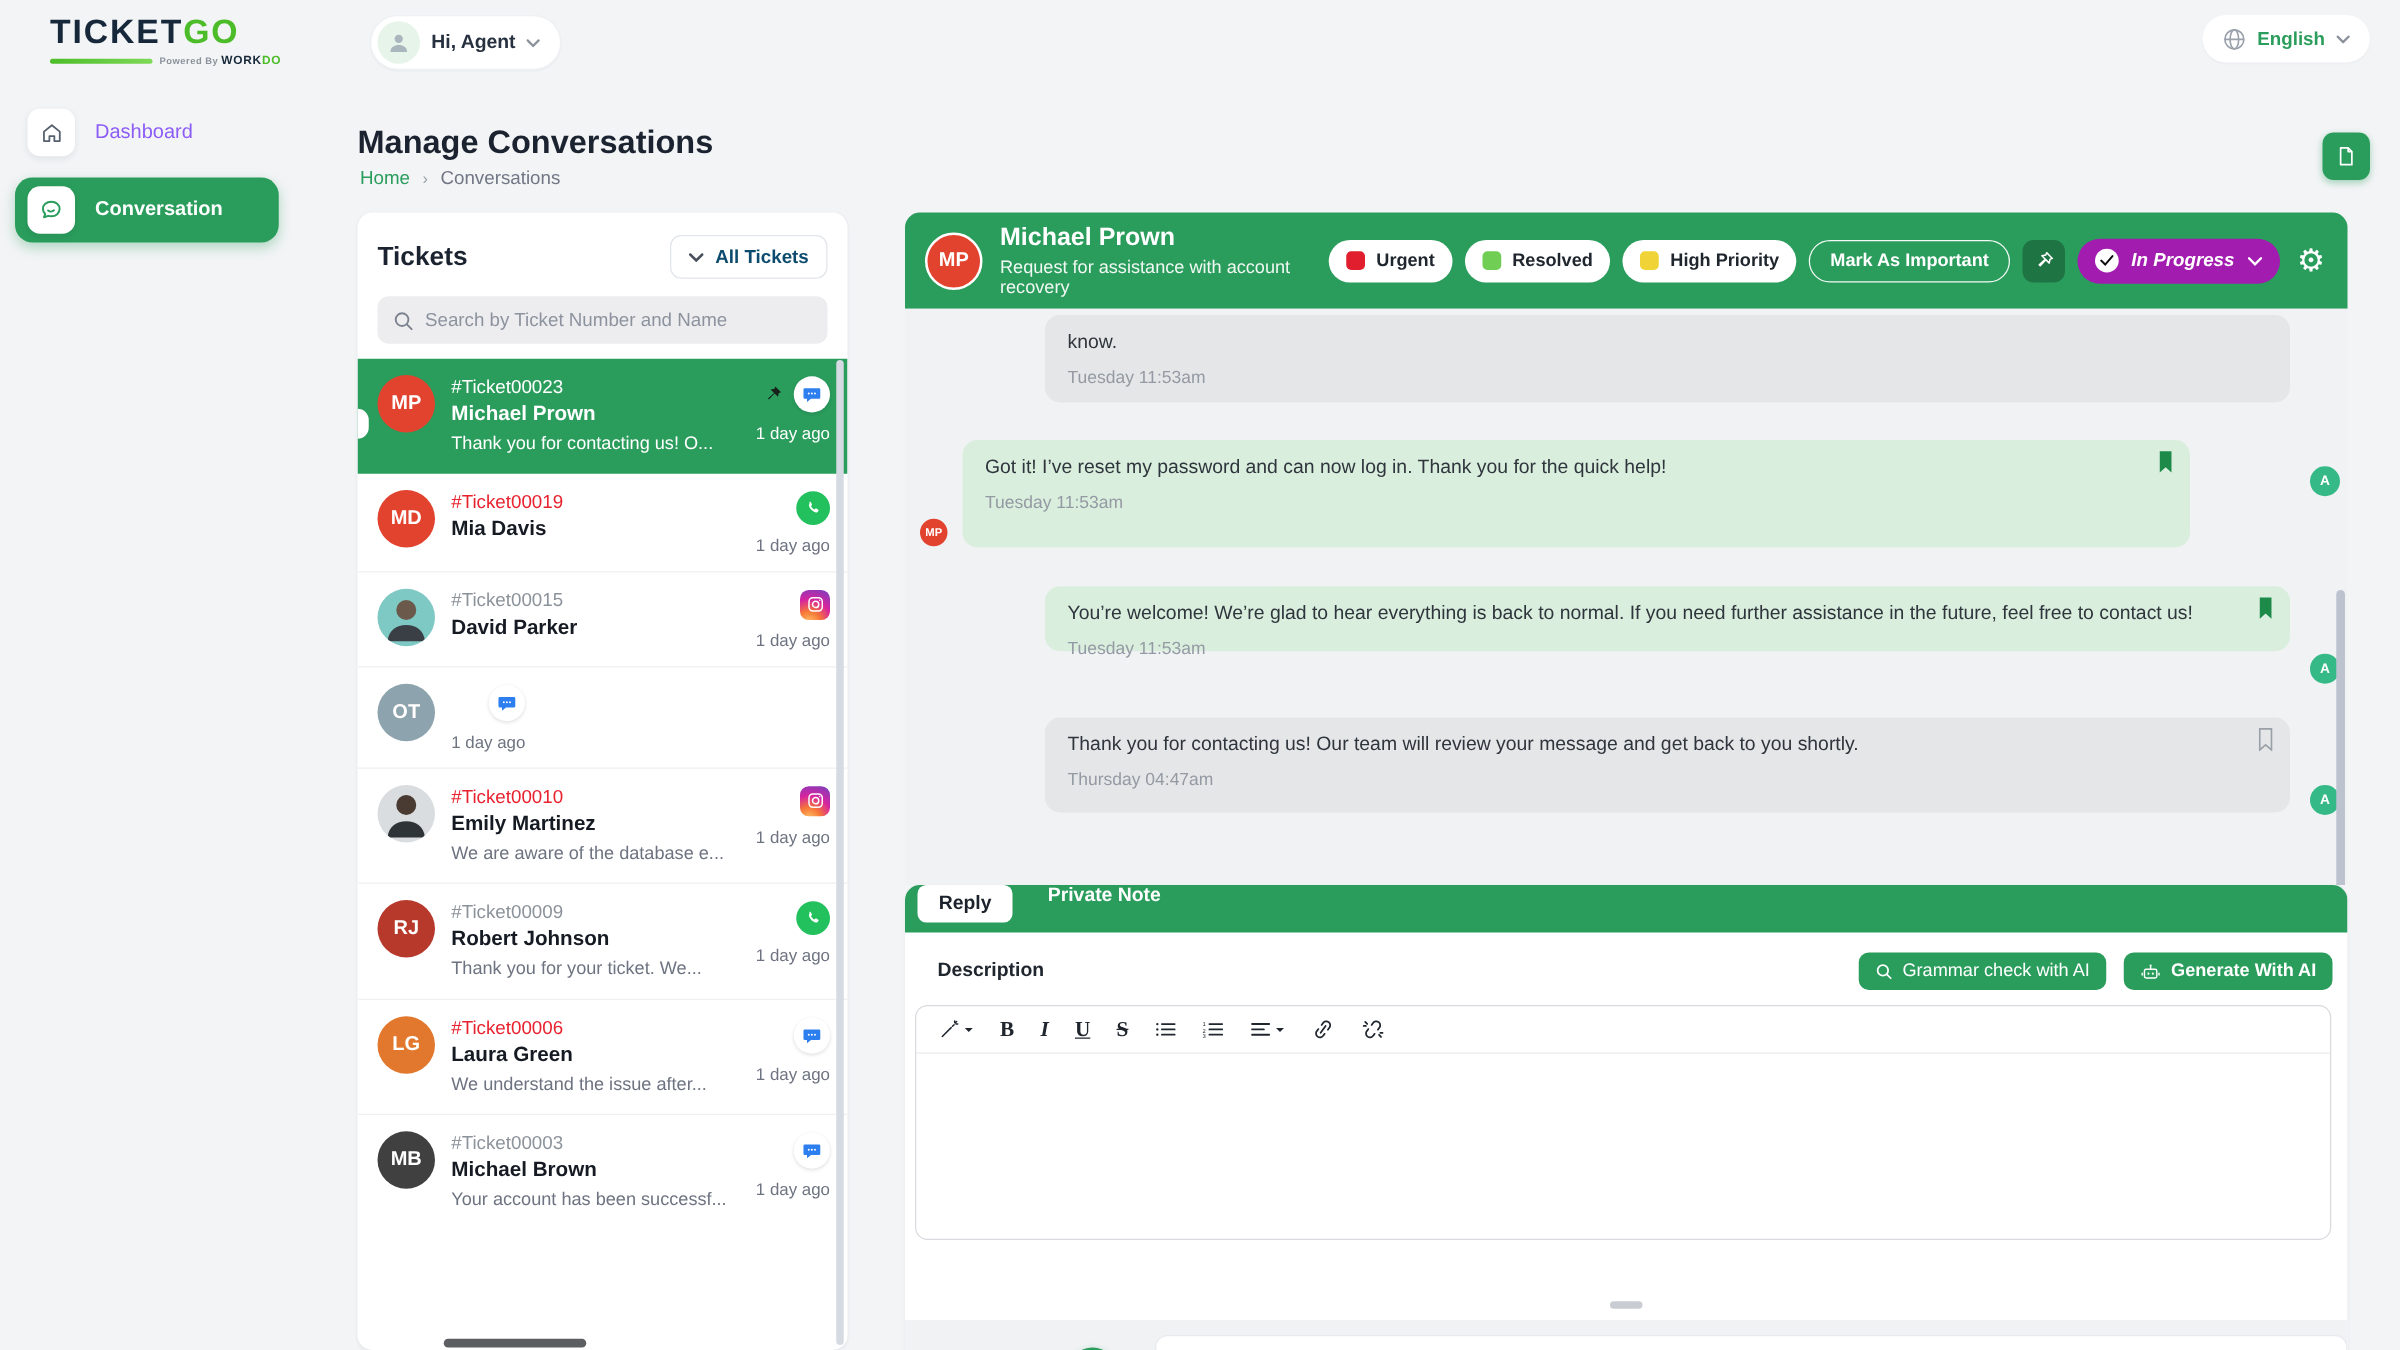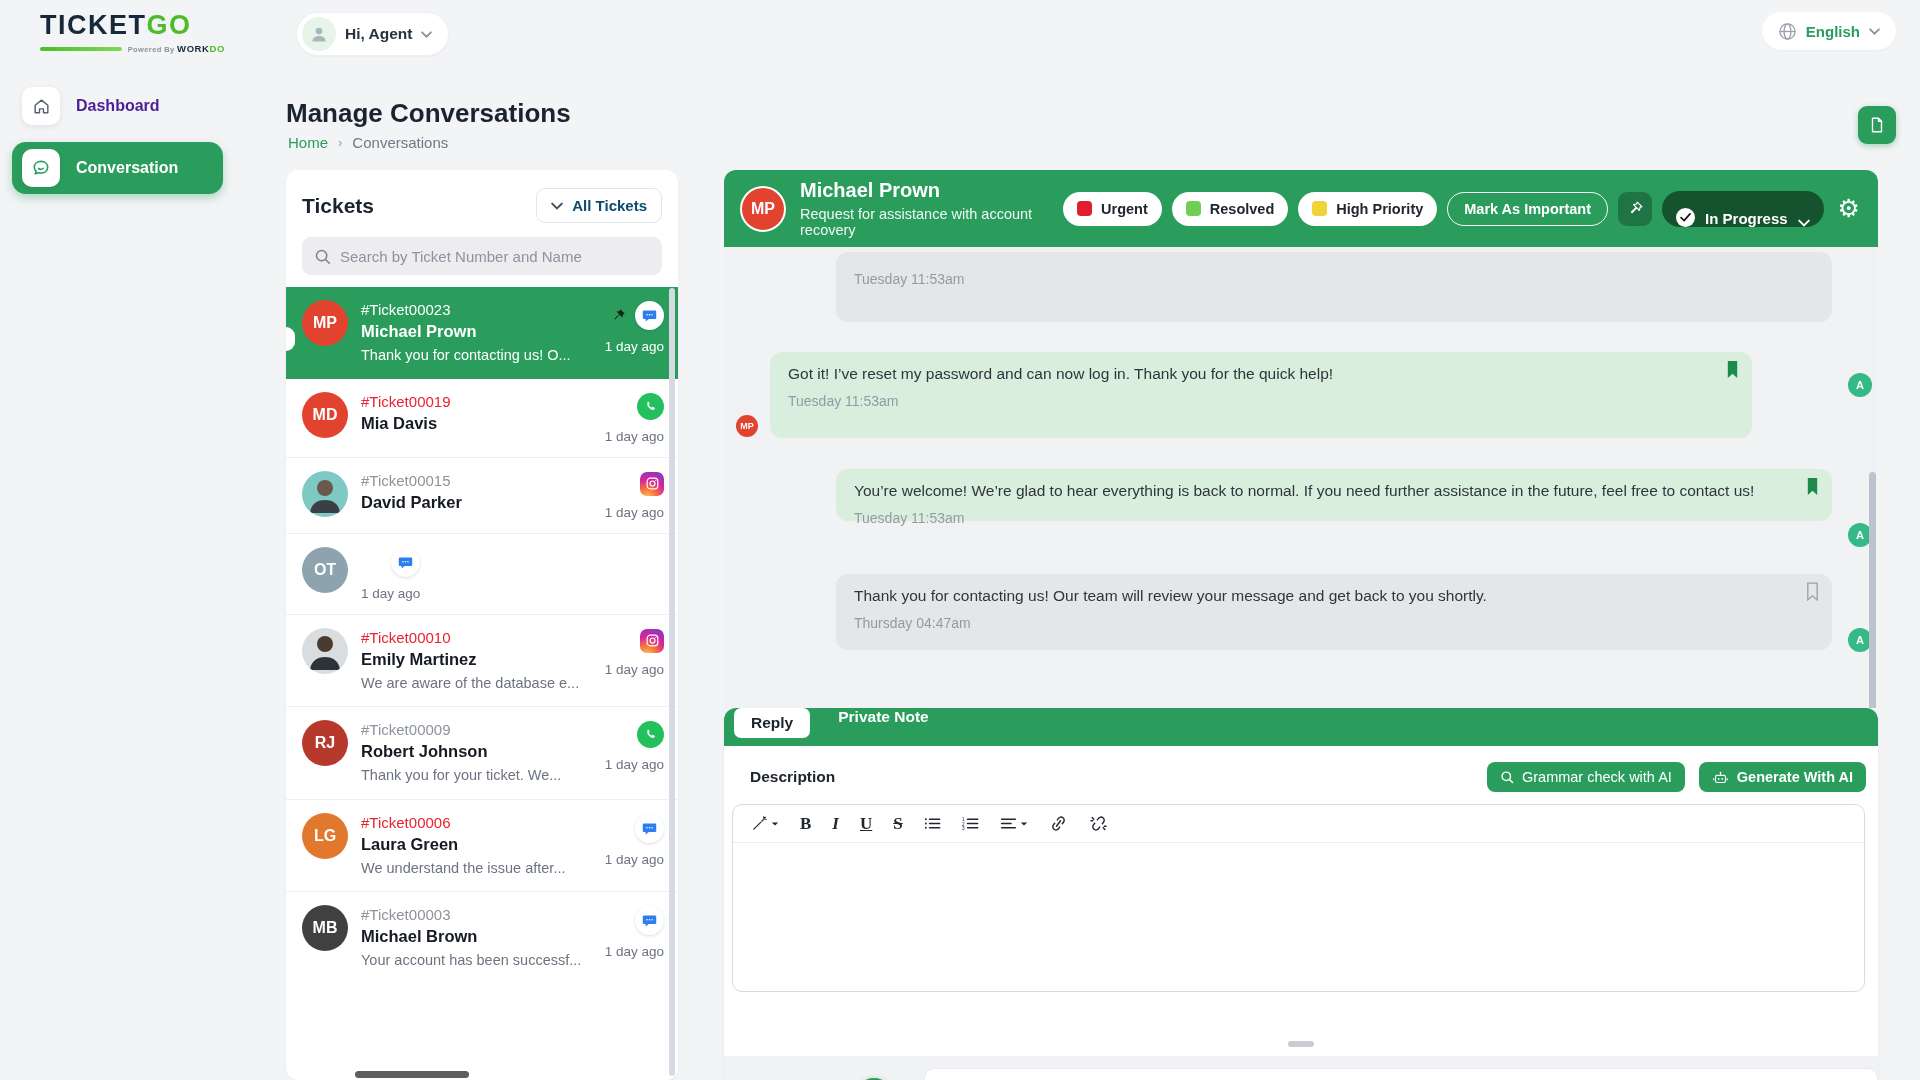--- a/index.html
+++ b/index.html
@@ -37,21 +37,21 @@
     position:absolute; right:24px; top:12px; height:38px;
     background:#fff; border-radius:19px; display:flex; align-items:center; gap:9px;
     padding:0 16px; cursor:pointer; box-shadow:0 1px 2px rgba(20,30,50,.04);
   }
   .lang-label { color:#2a9d5c; font-size:15px; font-weight:600; }
 
   
   .sidebar { position:absolute; top:70px; left:0; width:235px; bottom:0; }
   .side-item { display:flex; align-items:center; gap:16px; margin:10px 12px; padding:7px 10px; border-radius:14px; cursor:pointer; }
   .side-icon-box { width:38px; height:38px; border-radius:10px; background:#fff; display:flex; align-items:center; justify-content:center; box-shadow:0 2px 6px rgba(20,30,50,.08); }
-  .side-label { font-size:16px; font-weight:700; color:#4c1d95; }
+  .side-label { font-size:16px; font-weight:400; color:#8b5cf6; }
   .side-item.active { background:#2a9d5c; box-shadow:0 4px 10px rgba(42,157,92,.35); }
   .side-item.active .side-label { color:#fff; font-weight:700; }
 
   
   .page-title { position:absolute; left:286px; top:98px; font-size:26px; font-weight:700; color:#1b2330; }
   .breadcrumb { position:absolute; left:288px; top:134px; display:flex; align-items:center; gap:10px; font-size:15px; }
   .crumb-home { color:#2a9d5c; cursor:pointer; }
   .crumb-sep { color:#9aa0a8; font-size:13px; }
   .crumb-cur { color:#717784; }
   .export-btn { position:absolute; right:24px; top:106px; width:38px; height:38px; border-radius:9px; background:#2a9d5c; display:flex; align-items:center; justify-content:center; cursor:pointer; box-shadow:0 2px 6px rgba(42,157,92,.4); }
@@ -92,21 +92,21 @@
   .conv-header { position:absolute; left:724px; top:170px; width:1154px; height:77px; background:#2a9d5c; border-radius:12px 12px 0 0; display:flex; align-items:center; padding:0 18px 0 16px; gap:14px; }
   .conv-avatar { width:46px; height:46px; border-radius:50%; background:#e2432e; border:2px solid #fff; color:#fff; font-size:16px; font-weight:600; display:flex; align-items:center; justify-content:center; }
   .conv-names { flex:1; min-width:0; }
   .conv-name { font-size:20px; font-weight:700; color:#fff; }
   .conv-subject { font-size:14.5px; color:rgba(255,255,255,.93); margin-top:4px; }
   .conv-actions { display:flex; align-items:center; gap:10px; }
   .label-pill { background:#fff; border-radius:18px; height:34px; display:flex; align-items:center; gap:9px; padding:0 14px; font-size:14.5px; font-weight:600; color:#20262e; cursor:pointer; }
   .swatch { width:15px; height:15px; border-radius:4px; }
   .mark-btn { border:1.5px solid rgba(255,255,255,.95); border-radius:18px; height:34px; display:flex; align-items:center; padding:0 16px; color:#fff; font-size:14.5px; font-weight:600; cursor:pointer; }
   .pin-btn { width:34px; height:34px; border-radius:9px; background:rgba(0,0,0,.26); display:flex; align-items:center; justify-content:center; cursor:pointer; }
-  .status-pill { background:#14532d; border-radius:18px; height:36px; display:flex; align-items:flex-end; gap:10px; padding:0 14px; cursor:pointer; }
+  .status-pill { background:#a21caf; border-radius:18px; height:36px; display:flex; align-items:center; gap:10px; padding:0 14px; cursor:pointer;font-style:italic; }
   .status-check { width:19px; height:19px; border-radius:50%; background:#fff; display:flex; align-items:center; justify-content:center; }
   .status-label { color:#fff; font-size:15px; font-weight:600; }
   .gear { color:#fff; font-size:25px; font-family:"DejaVu Sans", sans-serif; cursor:pointer; margin-left:4px; }
 
   
   .messages { position:absolute; left:724px; top:247px; width:1154px; height:461px; background:#f1f2f4; overflow:hidden; }
   .bubble { position:absolute; border-radius:12px; padding:11px 18px; }
   .bubble .b-text { font-size:15.5px; color:#2f353d; line-height:1.4; }
   .bubble .b-time { font-size:14px; color:#949aa3; margin-top:8px; }
   .bubble.gray { background:#e5e6e8; }
@@ -460,20 +460,21 @@
           <path d="M1 1l4 4 4-4" stroke="#fff" stroke-width="1.6" fill="none" stroke-linecap="round"></path>
         </svg>
     </span>
     <span class="gear">⚙</span>
   </span>
 </div>
 
 <div class="messages">
 
   <div class="bubble gray" style="left:112px; right:46px; top:5px; height:70px;">
+    <div class="b-text">know.</div>
     <div class="b-time">Tuesday 11:53am</div>
   </div>
   <span class="mini-avatar" style="right:6px; top:126px;">A</span>
 
   <div class="bubble green" style="left:46px; width:982px; top:105px; height:86px;">
     <span class="bm">
       <svg width="15" height="19" viewBox="0 0 16 20">
           <path d="M3 1h10v18l-5-4.4L3 19z" fill="#1d8a4a"></path>
         </svg>
     </span>

